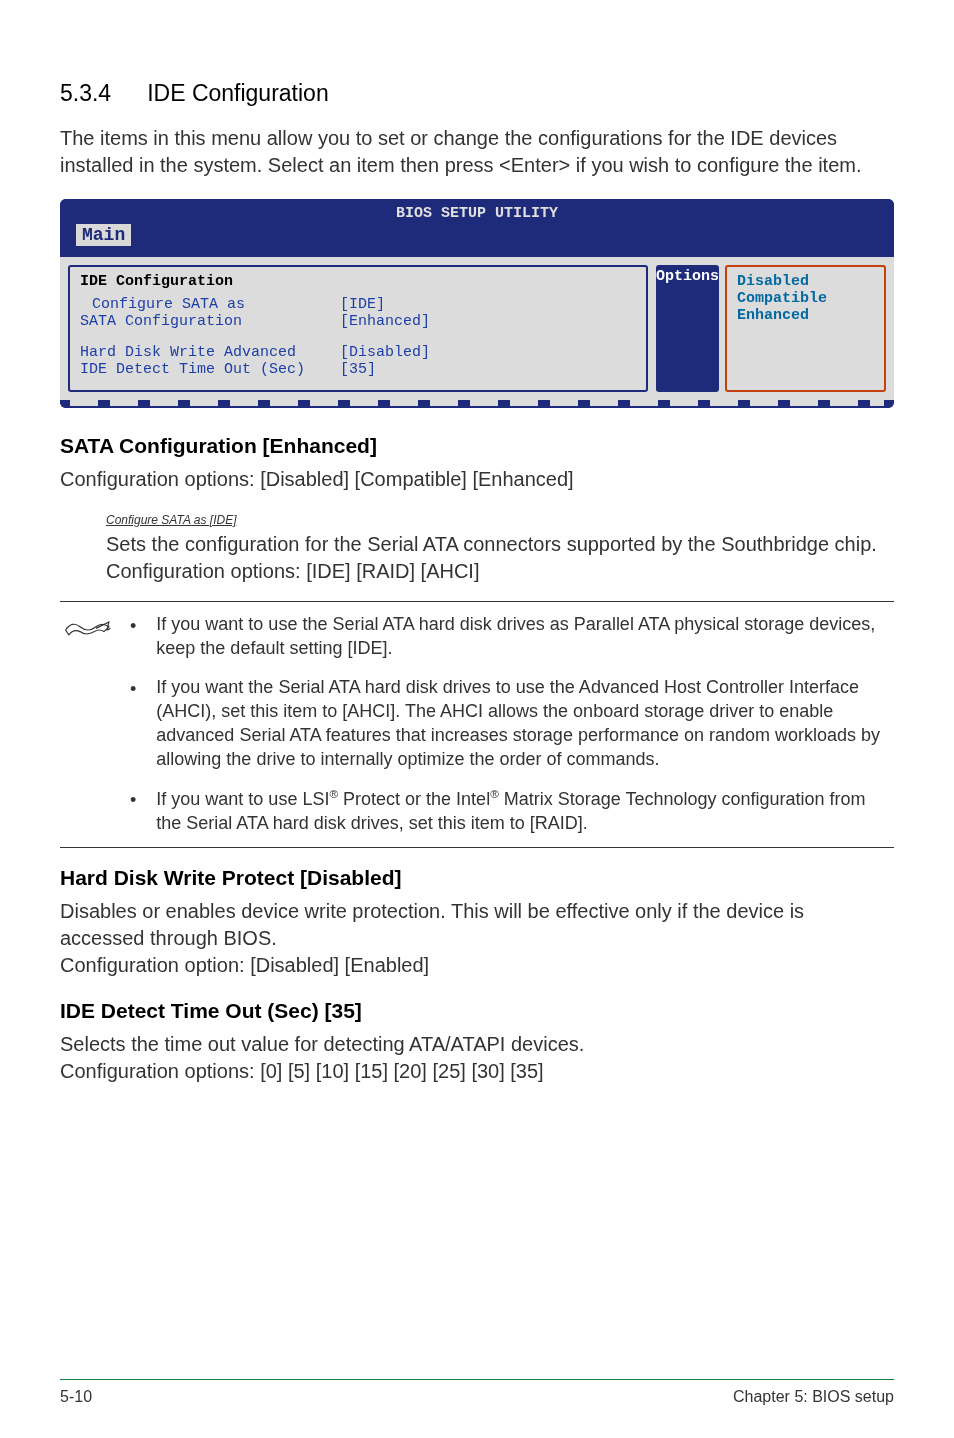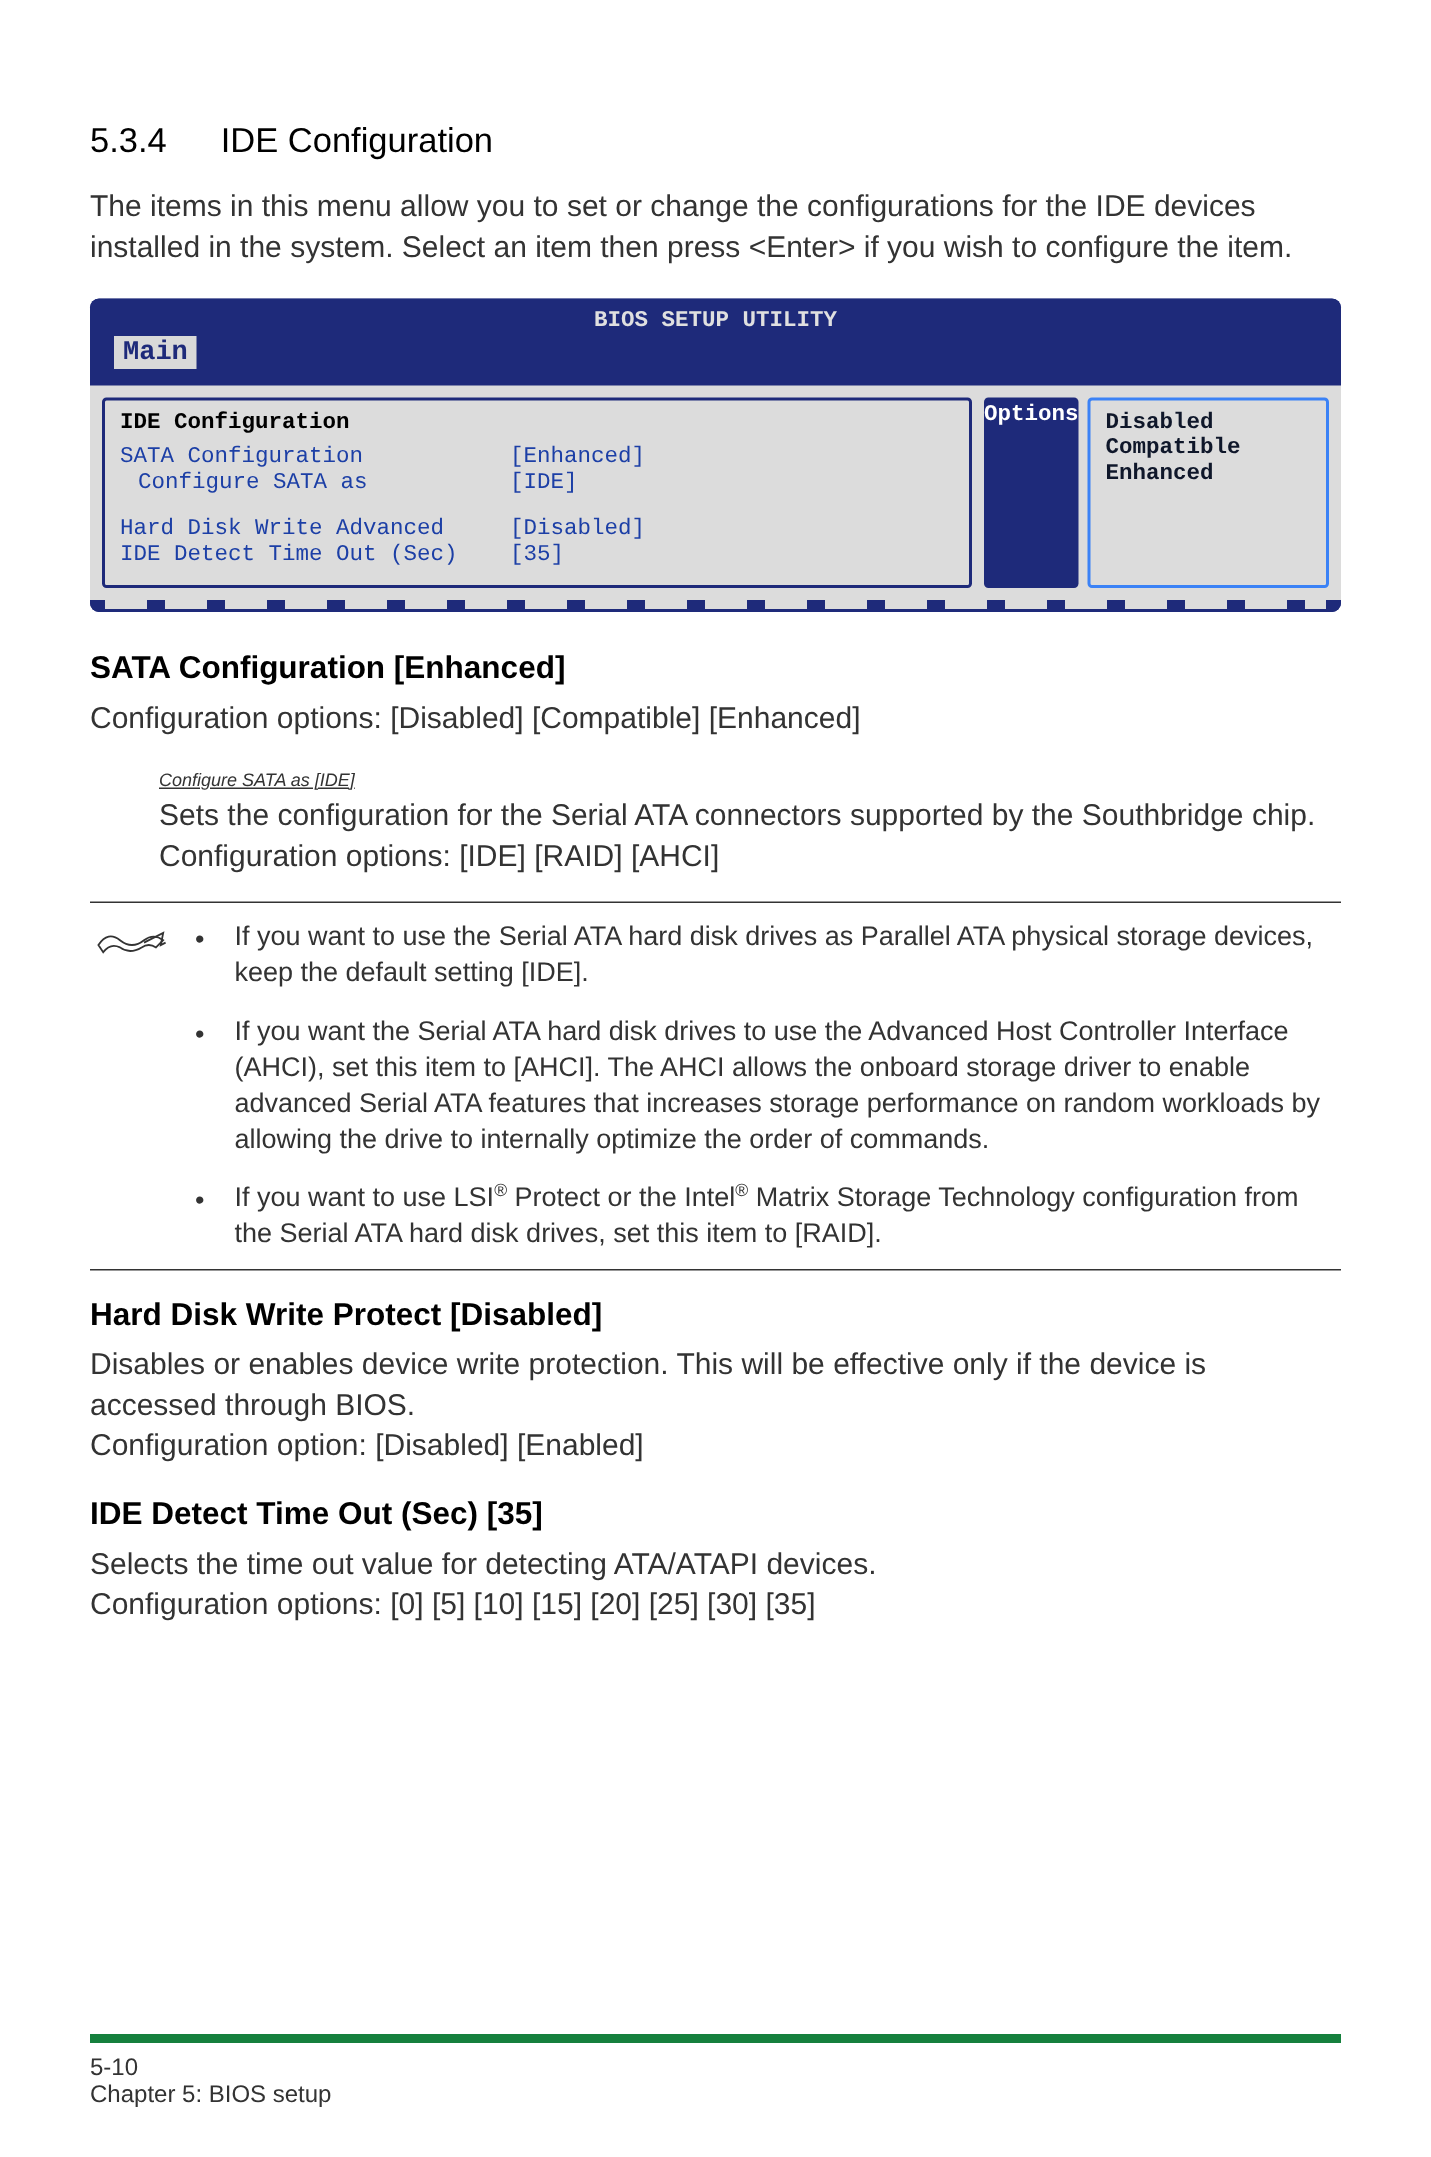--- a/index.html
+++ b/index.html
@@ -95,26 +95,26 @@
       background: #1e2a7a;
       color: #fff;
       font-family: "Courier New", monospace;
       font-weight: bold;
       font-size: 15px;
       text-align: center;
       border-radius: 3px;
       padding: 3px 0;
     }
     .bios-options-body {
-      border: 2px solid #3b82f6;
+      border: 2px solid #c2410c;
       border-radius: 3px;
       background: #dcdcdc;
       font-family: "Courier New", monospace;
       font-size: 15px;
-      color: #0f172a;
+      color: #0369a1;
       padding: 6px 10px 10px 10px;
       flex: 1;
     }
     .bios-opt { font-weight: bold; }
     .bios-bottom-strip {
       height: 6px;
       background: repeating-linear-gradient(90deg, #dcdcdc 0 28px, transparent 28px 40px);
       position: relative;
     }
     .bios-bottom-wrap {
@@ -159,27 +159,26 @@
       gap: 20px;
     }
     ul.bullets li .dot { font-size: 18px; line-height: 1.35; padding-top: 2px; }
     ul.bullets li:last-child { margin-bottom: 0; }
     sup { font-size: 0.65em; }
     .footer {
       position: absolute;
       bottom: 32px;
       left: 60px;
       right: 60px;
-      border-top: 6px solid #15803d;
+      border-top: 1px solid #15803d;
       padding-top: 8px;
       display: flex;
       justify-content: space-between;
       font-size: 16px;
       color: #333;
-      flex-direction: column;
     }
   </style>
 </head>
 <body>
 
 <h2>
   <span class="sect-num">5.3.4</span><span>IDE Configuration</span>
 </h2>
 
 <p class="body">The items in this menu allow you to set or change the configurations for the IDE devices installed in the system. Select an item then press &lt;Enter&gt; if you wish to configure the item.</p>
@@ -188,26 +187,26 @@
   <div class="bios-header">
     <div class="bios-title-row">BIOS SETUP UTILITY</div>
     <div class="bios-tabrow">
       <div class="bios-tab">Main</div>
     </div>
   </div>
   <div class="bios-body">
     <div class="bios-left">
       <div class="title">IDE Configuration</div>
       <div class="bios-row">
+        <div class="bios-label indent">Configure SATA as</div>
+        <div class="bios-value sel">[IDE]</div>
+      </div>
+      <div class="bios-row">
         <div class="bios-label">SATA Configuration</div>
         <div class="bios-value">[Enhanced]</div>
-      </div>
-      <div class="bios-row">
-        <div class="bios-label indent">Configure SATA as</div>
-        <div class="bios-value sel">[IDE]</div>
       </div>
       <div class="bios-row" style="height:14px"></div>
       <div class="bios-row">
         <div class="bios-label">Hard Disk Write Advanced</div>
         <div class="bios-value">[Disabled]</div>
       </div>
       <div class="bios-row">
         <div class="bios-label">IDE Detect Time Out (Sec)</div>
         <div class="bios-value">[35]</div>
       </div>

